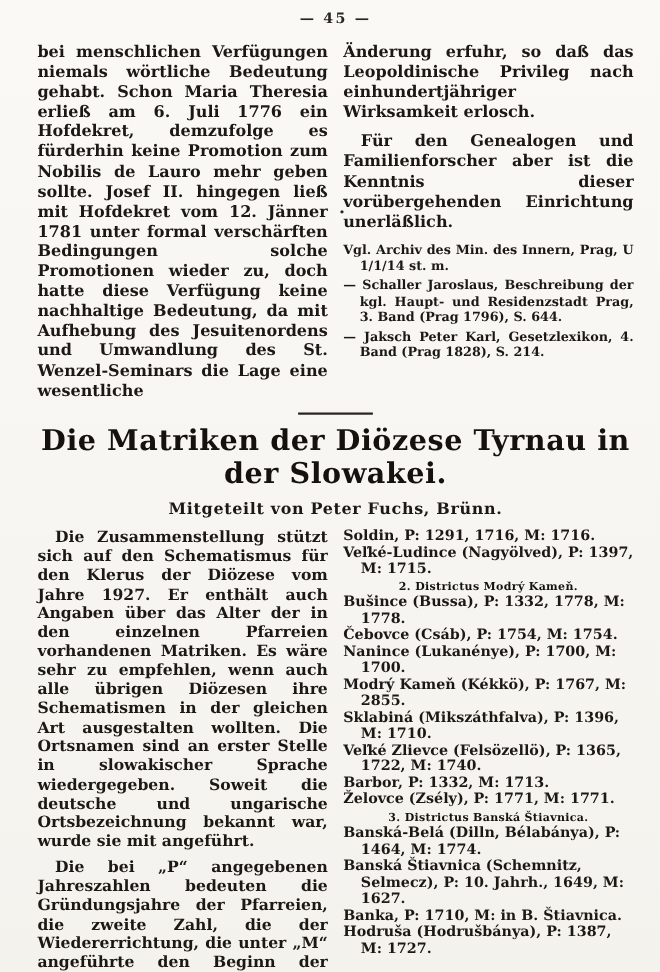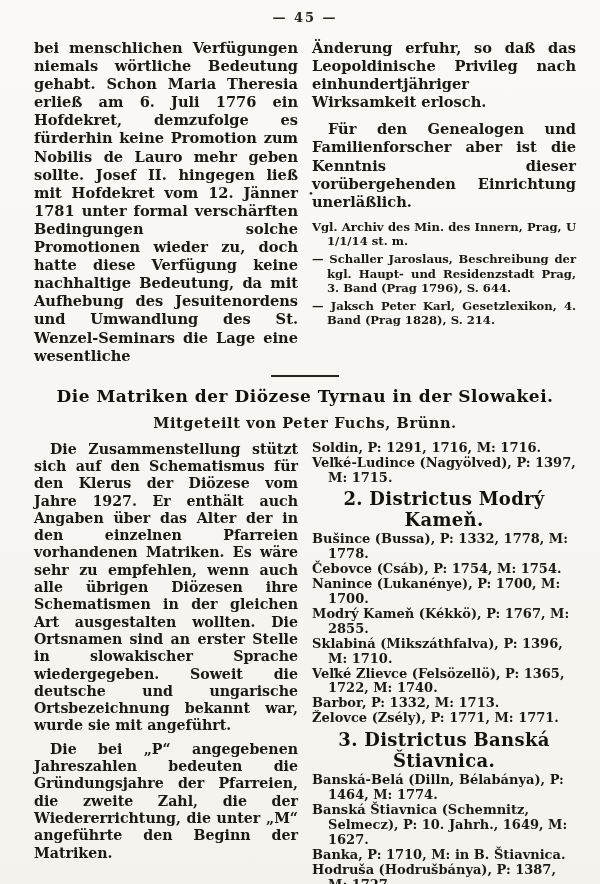--- a/index.html
+++ b/index.html
@@ -61,21 +61,21 @@
   }
 
   
   .rule {
     width: 68px; height: 0;
     border-top: 2px solid #26221c;
     margin: 10px auto 9px auto;
   }
   .article-title {
     text-align: center;
-    font-size: 17px;
+    font-size: 26px;
     font-weight: bold;
     letter-spacing: 0.5px;
     color: #15120d;
     margin: 2px 0 8px 0;
   }
   .article-byline {
     text-align: center;
     font-size: 14.5px;
     font-weight: 600;
     letter-spacing: 0.6px;
@@ -86,21 +86,21 @@
   .art .blk-paragraph {
     font-size: 14.2px;
     line-height: 17.3px;
     font-weight: 600;
     text-align: justify;
     hyphens: auto;
     margin: 0 0 6px 0;
   }
   .art .blk-paragraph.indent { text-indent: 16px; }
   .art .blk-heading {
-    font-size: 18px;
+    font-size: 10px;
     font-weight: bold;
     text-align: center;
     letter-spacing: 0.3px;
     margin: 3px 0 2px 0;
     color: #15120d;
   }
   .art .blk-entry {
     font-size: 13px;
     line-height: 14.9px;
     font-weight: 600;

